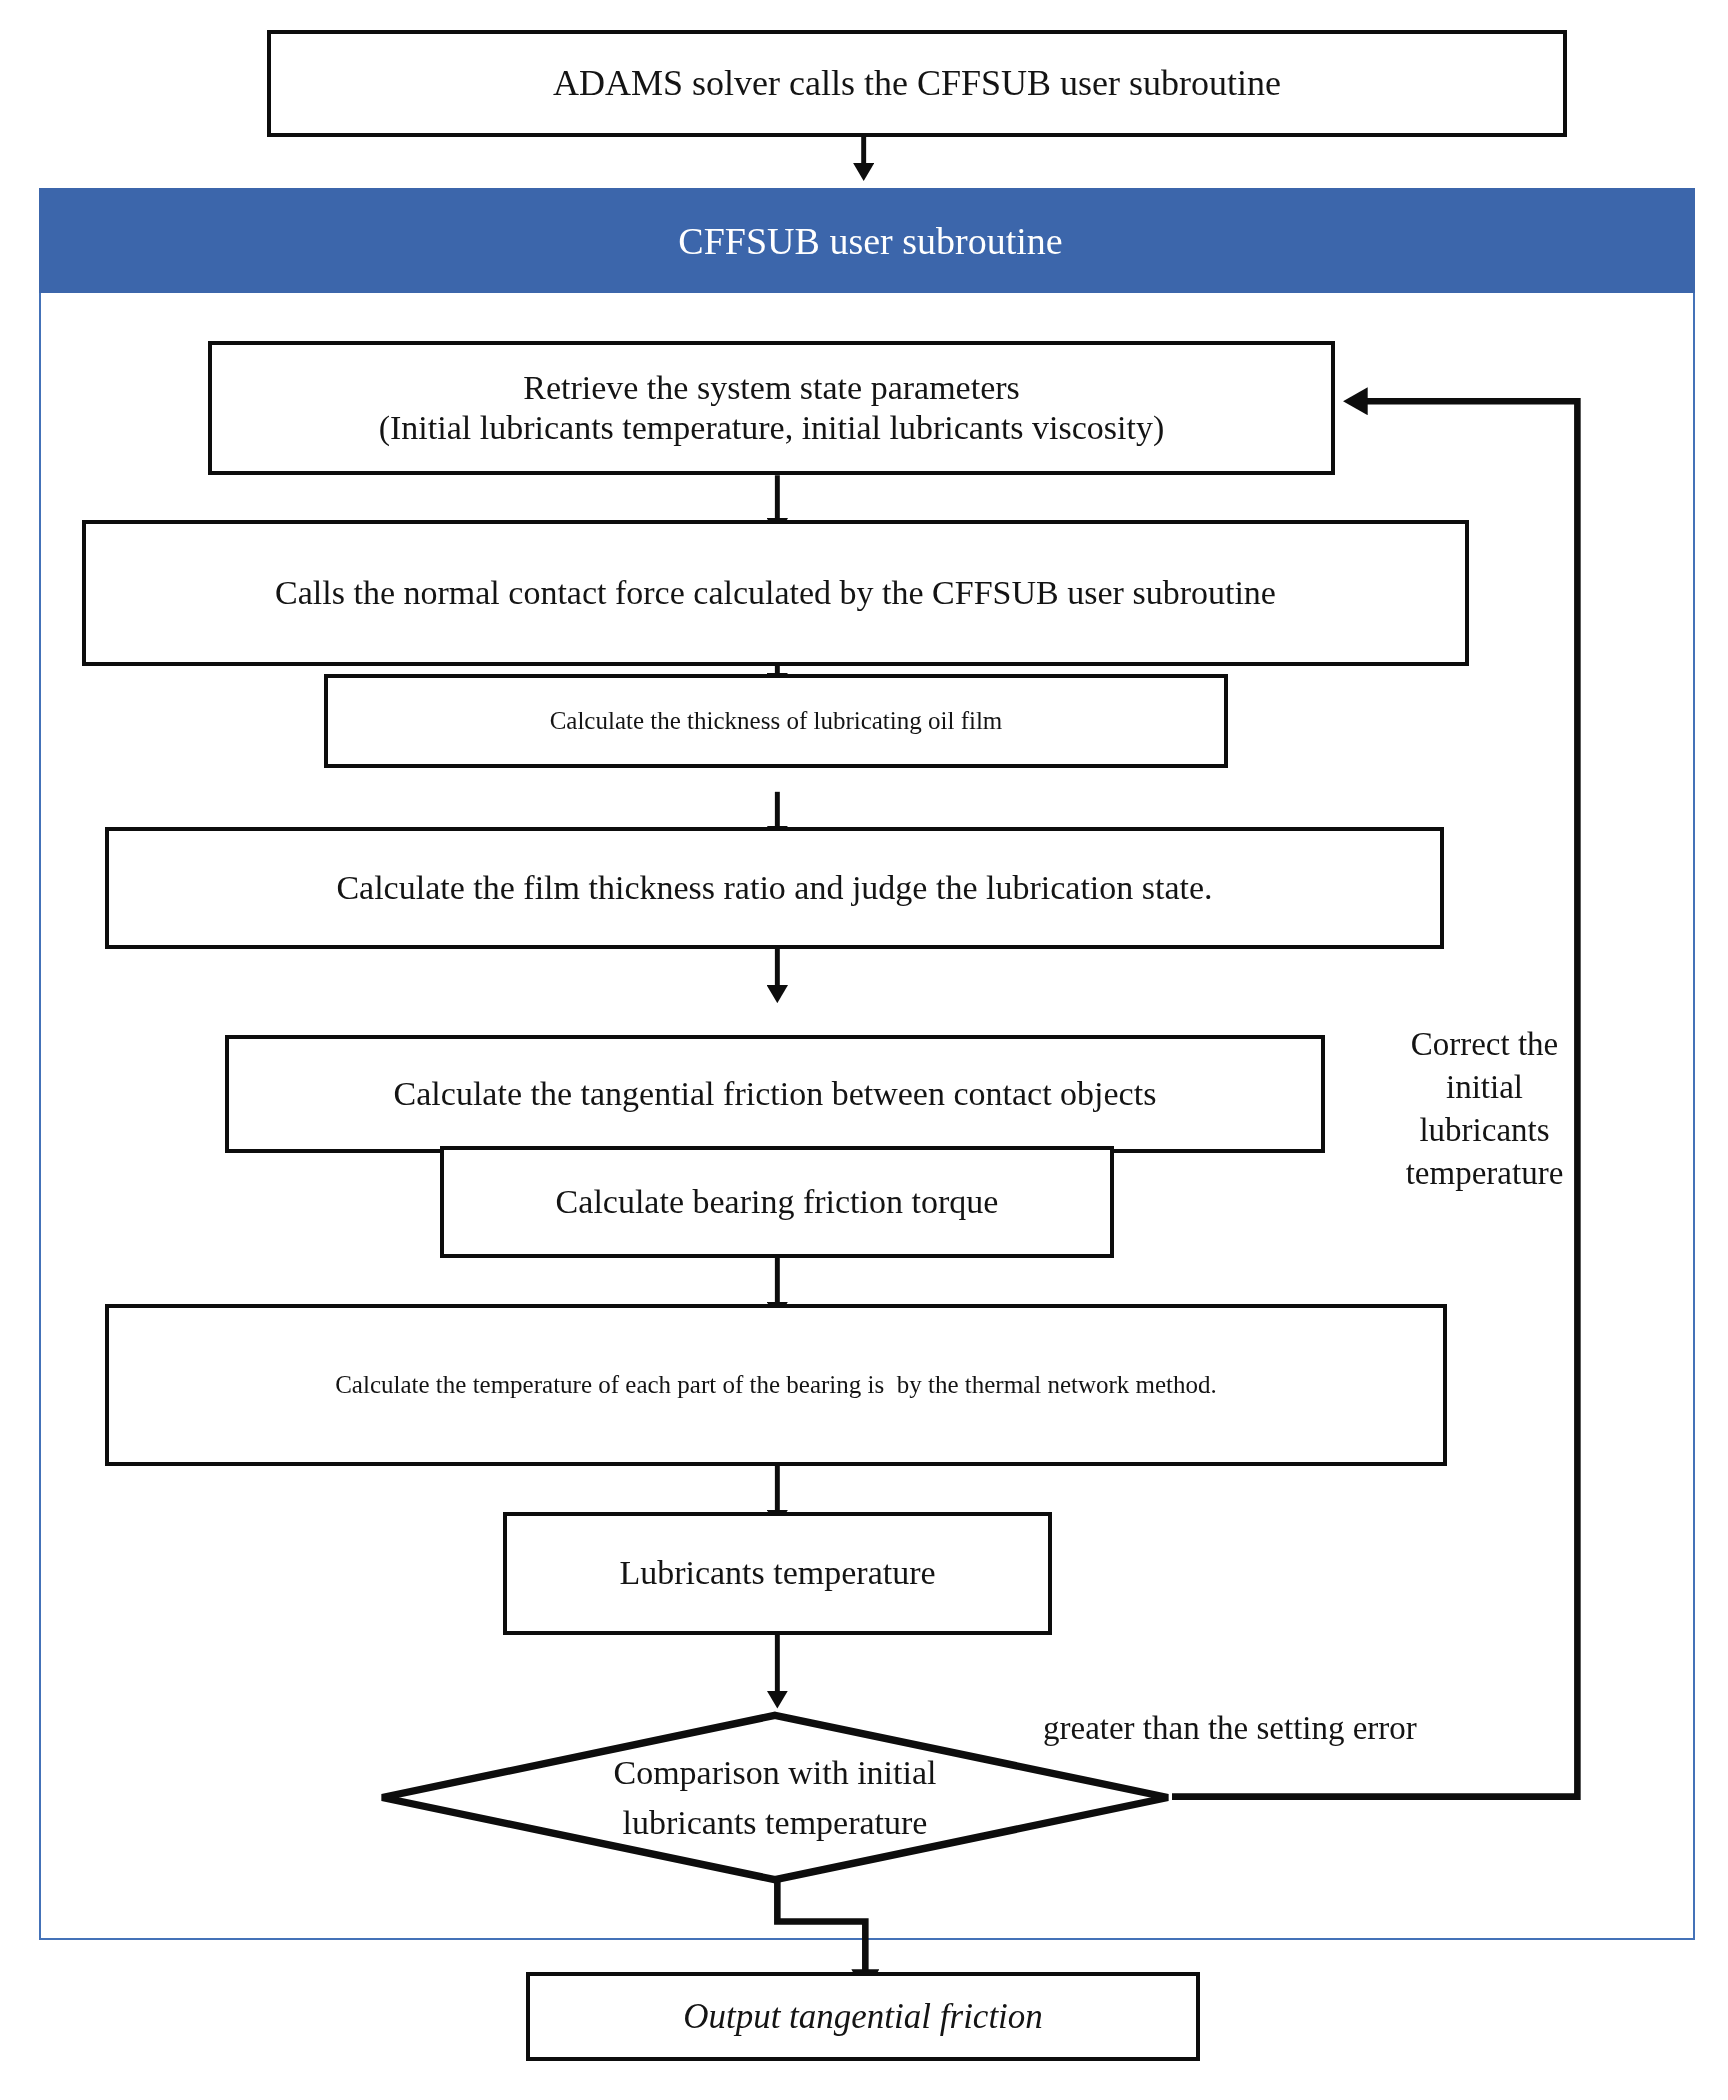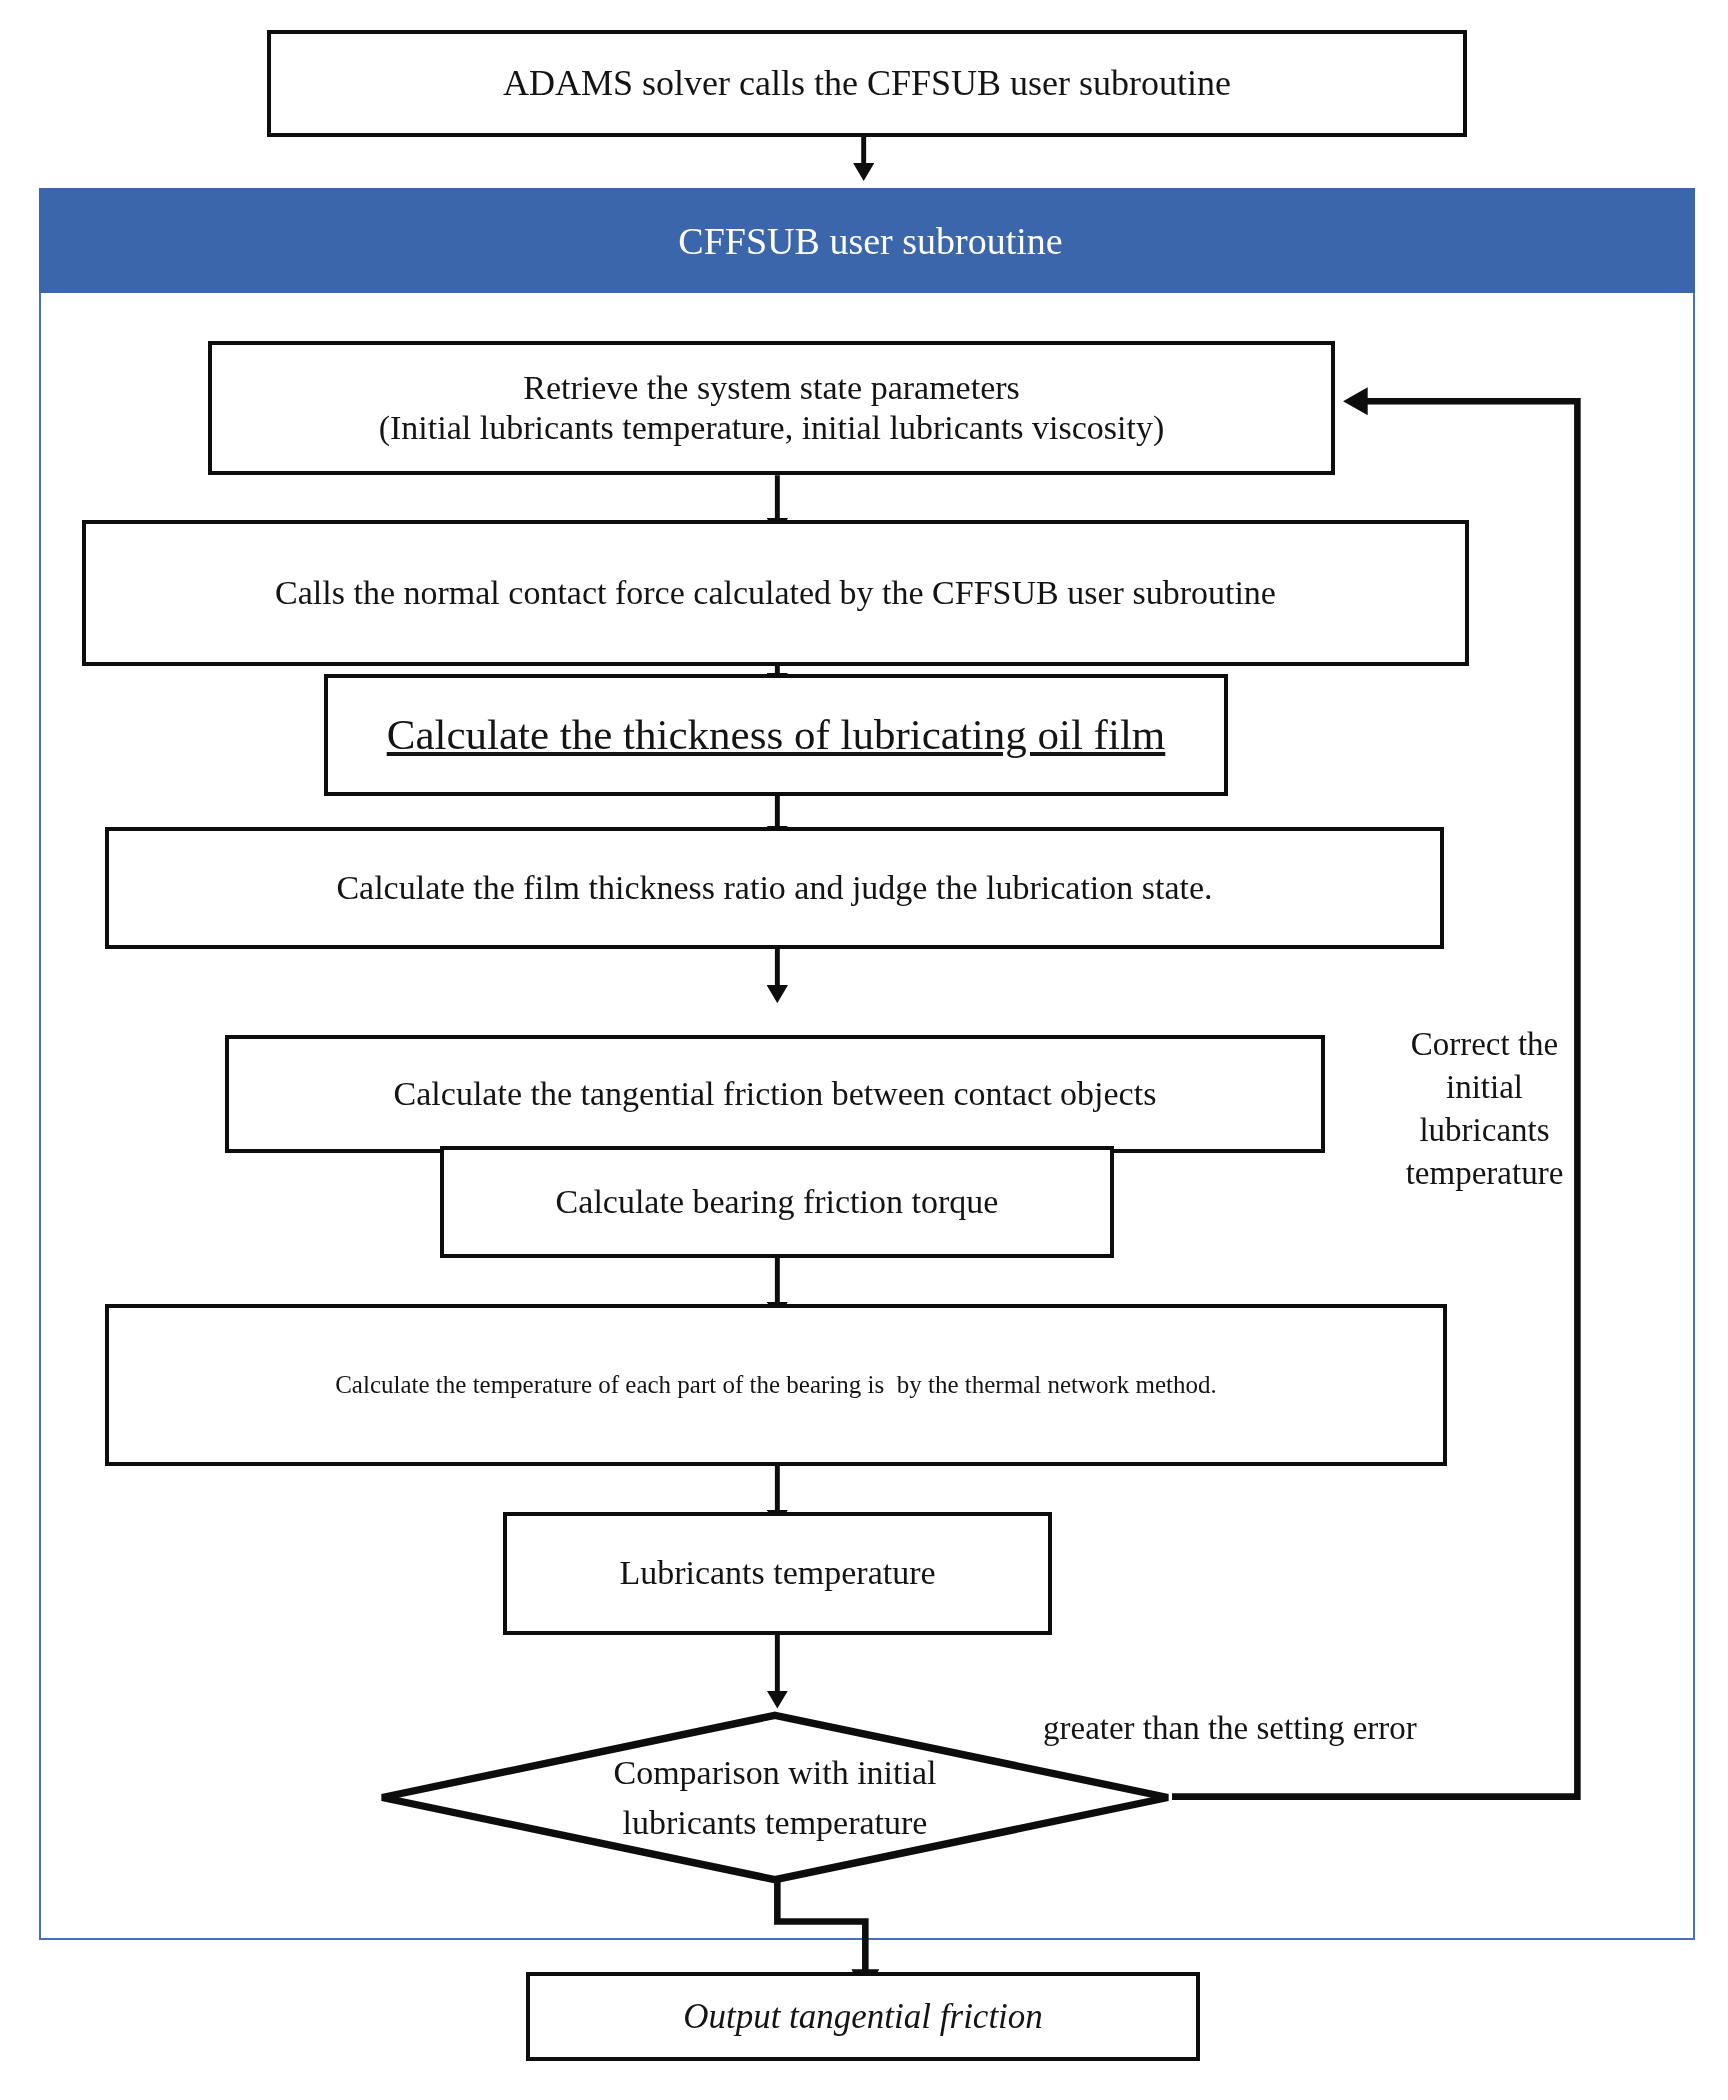--- a/index.html
+++ b/index.html
@@ -127,38 +127,38 @@
 
     <path d="M945,1782 L945,1838" stroke="#0d0d0d" stroke-width="6" fill="none" marker-end="url(#arw)"></path>
 
     <path d="M945,1988 L945,2058" stroke="#0d0d0d" stroke-width="6" fill="none" marker-end="url(#arw)"></path>
 
     <path d="M1425,2185 L1918,2185 L1918,488 L1660,488" stroke="#0d0d0d" stroke-width="8" fill="none" marker-end="url(#arwL)"></path>
 
     <path d="M945,2287 L945,2337 L1052,2337 L1052,2398" stroke="#0d0d0d" stroke-width="8" fill="none" marker-end="url(#arwL)"></path>
   </svg>
 
-  <div class="box" style="left:267px; top:30px; width:1200px; height:107px; font-size:36px;text-align:center;">
+  <div class="box" style="left:267px; top:30px; width:1300px; height:107px; font-size:36px;text-align:center;">
     <span class="txt">ADAMS solver calls the CFFSUB user subroutine</span>
   </div>
 
   <div id="subroutine-header" style="left:39px; top:188px; width:1656px; height:105px; font-size:38px;padding-left:7px;">
     <span>CFFSUB user subroutine</span>
   </div>
 
   <div class="box" style="left:208px; top:341px; width:1127px; height:134px; font-size:34px;">
     <span class="txt">Retrieve the system state parameters
 (Initial lubricants temperature, initial lubricants viscosity)</span>
   </div>
 
   <div class="box" style="left:82px; top:520px; width:1387px; height:146px; font-size:34px;">
     <span class="txt">Calls the normal contact force calculated by the CFFSUB user subroutine</span>
   </div>
 
-  <div class="box" style="left:324px; top:674px; width:904px; height:122px; font-size:43px;text-decoration:underline;">
+  <div class="box" style="left:324px; top:674px; width:904px; height:94px; font-size:25px;">
     <span class="txt">Calculate the thickness of lubricating oil film</span>
   </div>
 
   <div class="box" style="left:105px; top:827px; width:1339px; height:122px; font-size:34px;">
     <span class="txt">Calculate the film thickness ratio and judge the lubrication state.</span>
   </div>
 
   <div class="box" style="left:225px; top:987px; width:1100px; height:118px; font-size:34px;margin-top:48px;">
     <span class="txt">Calculate the tangential friction between contact objects</span>
   </div>

